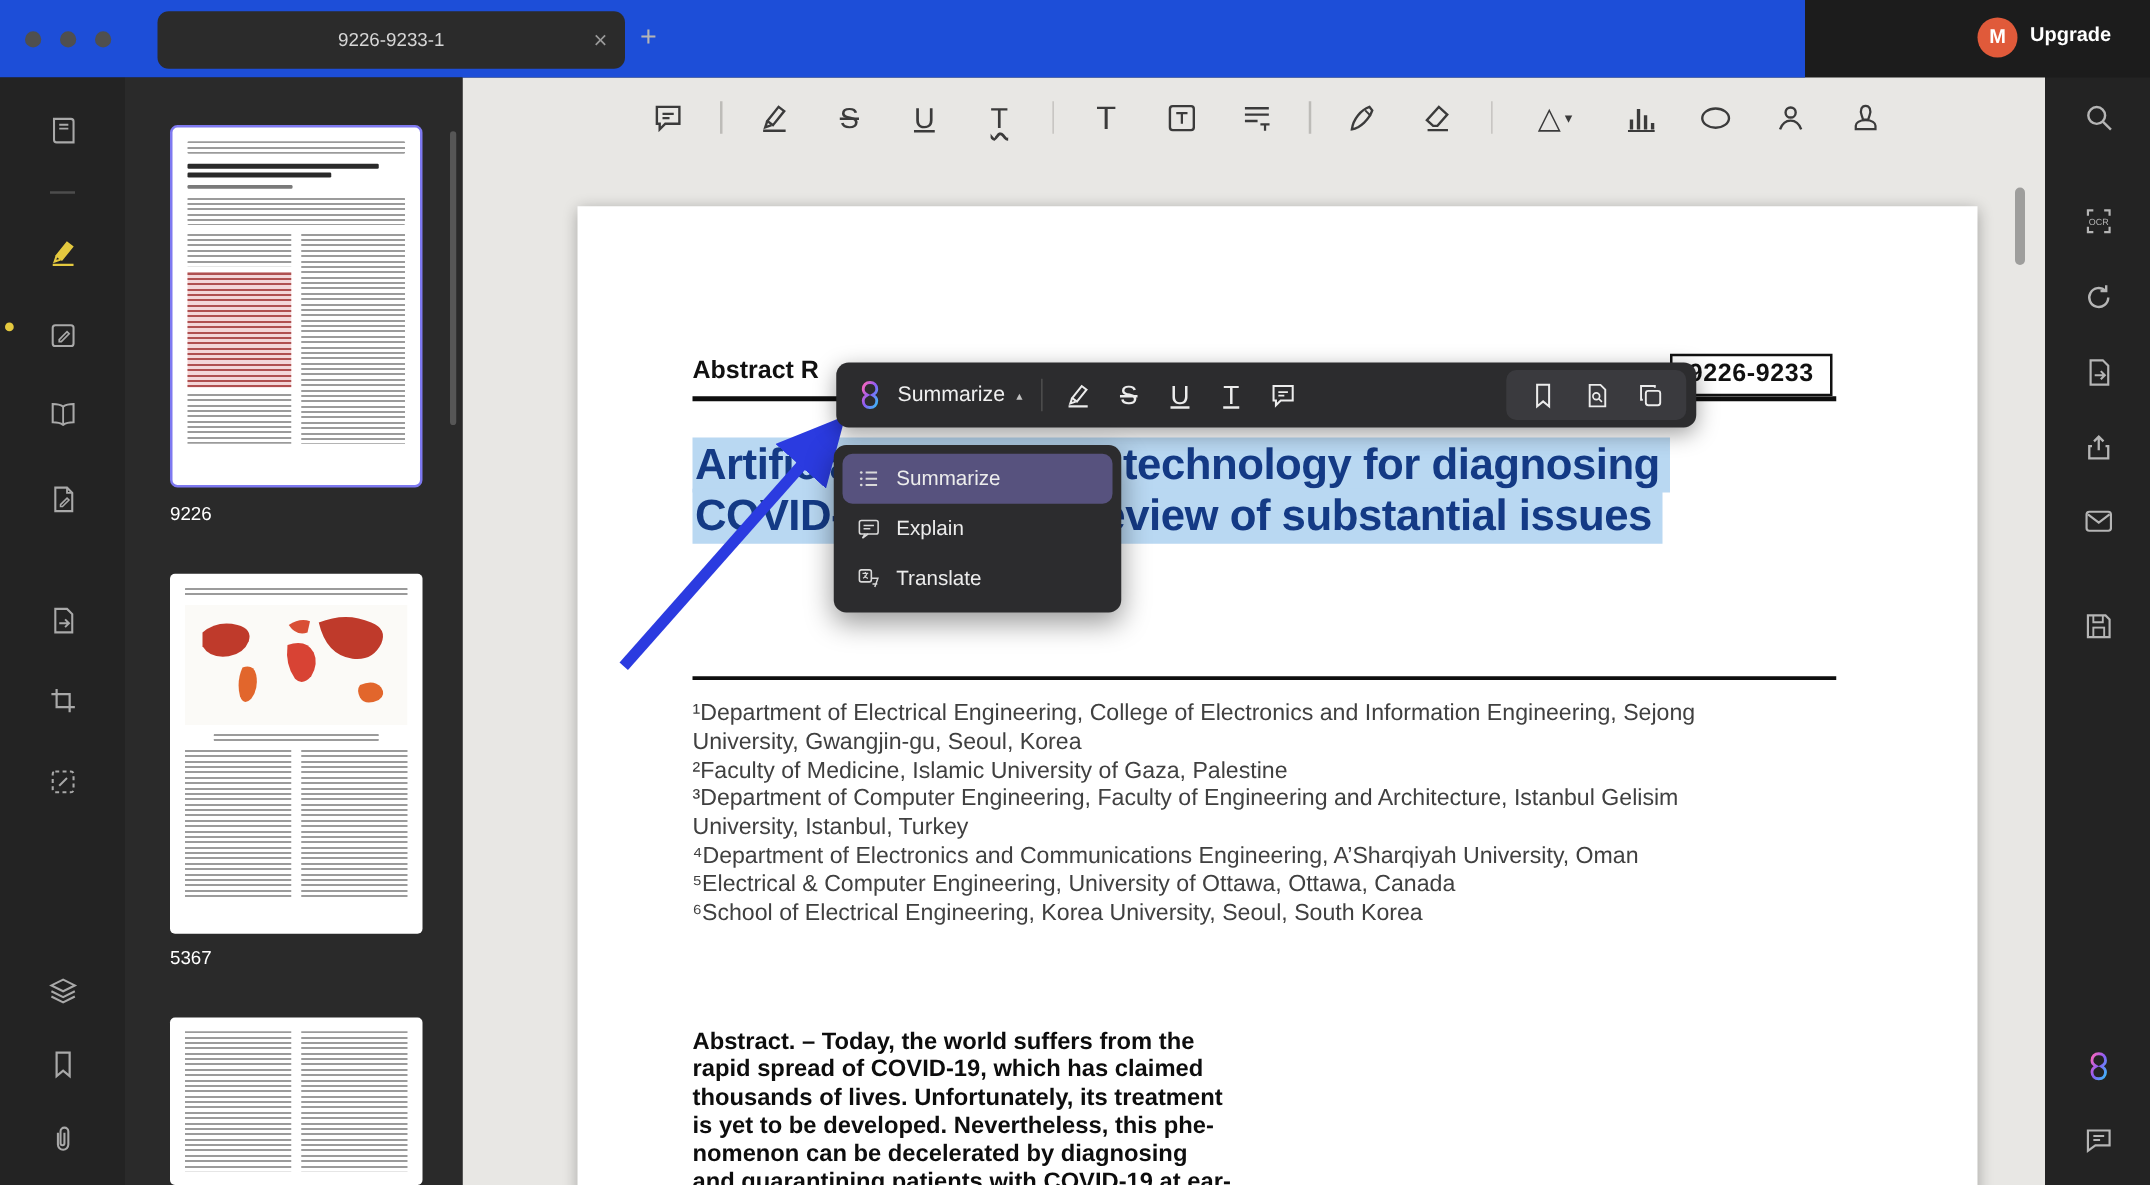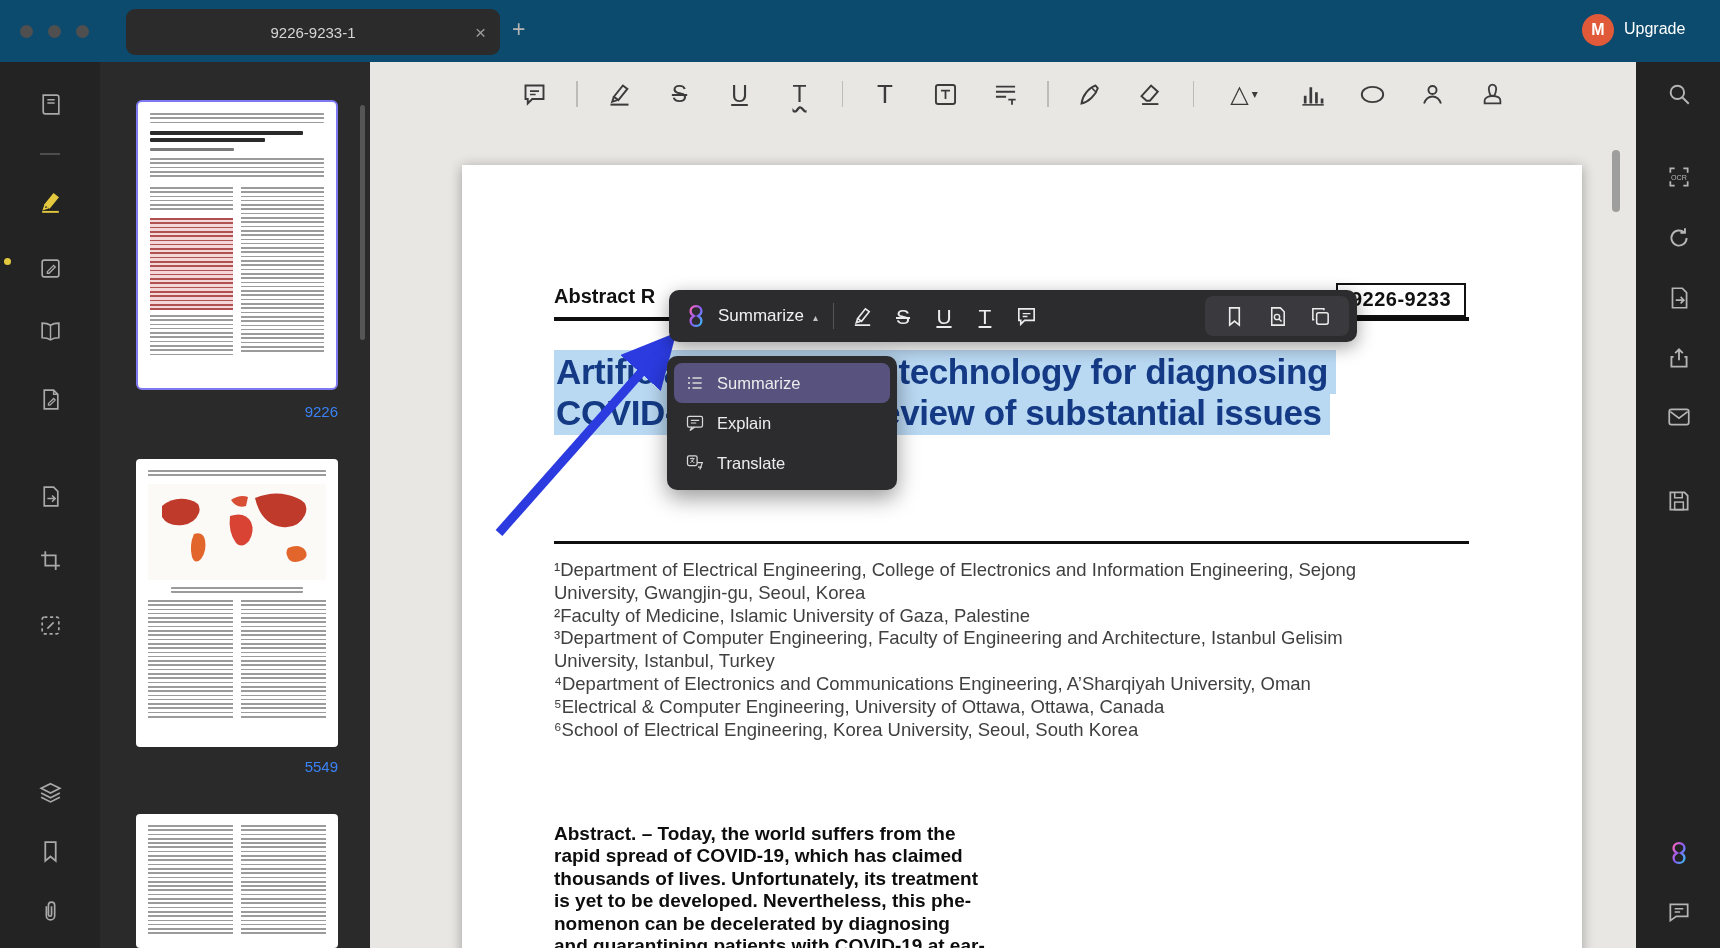--- a/index.html
+++ b/index.html
@@ -2,42 +2,42 @@
 <html><head>
 <meta charset="utf-8">
 <style>
   *{margin:0;padding:0;box-sizing:border-box}
   html,body{width:1720px;height:948px;background:#1c1c1c;font-family:"Liberation Sans","DejaVu Sans",sans-serif}
   #app{position:relative;width:1720px;height:948px;overflow:hidden;background:#1c1c1c}
   .abs{position:absolute}
   svg{display:block}
 
   
-  .topbar{left:0;top:0;width:1720px;height:62px;background:#0c4a6e}
+  .topbar{left:0;top:0;width:1444px;height:62px;background:#1d4ed8}
   .light{position:absolute;width:13px;height:13px;border-radius:50%;background:#4f4f4f;top:25px}
   .tab{position:absolute;left:126px;top:9px;width:374px;height:46px;background:#2b2b2b;border-radius:9px;display:flex;align-items:center;justify-content:center}
   .tab-title{color:#d6d6d6;font-size:15px}
   .tab-close{position:absolute;right:14px;color:#9a9a9a;font-size:19px;line-height:19px;cursor:default}
   .newtab{position:absolute;left:512px;top:16px;color:#b5b5b5;font-size:23px}
   .avatar{position:absolute;left:1582px;top:14px;width:32px;height:32px;border-radius:50%;background:#e05a3a;color:#fff;font-weight:700;font-size:16px;display:flex;align-items:center;justify-content:center}
-  .upgrade{position:absolute;left:1624px;top:20px;color:#fff;font-weight:400;font-size:16px}
+  .upgrade{position:absolute;left:1624px;top:20px;color:#fff;font-weight:700;font-size:16px}
 
   
   .leftrail{left:0;top:62px;width:100px;height:886px;background:#232323}
   .rail-btn{position:absolute;left:37px;width:26px;height:26px;display:flex;align-items:center;justify-content:center;color:#a9a9a9}
   .rail-btn svg{width:25px;height:25px}
   .rail-btn.active{color:#e4c93f}
   .rail-dash{position:absolute;left:40px;width:20px;height:2px;background:#4d4d4d}
   .active-dot{position:absolute;left:4px;top:196px;width:7px;height:7px;border-radius:50%;background:#e4c93f}
 
   
   .thumbpanel{left:100px;top:62px;width:270px;height:886px;background:#2a2a2a}
   .thumb-card{position:absolute;left:36px;width:202px;background:#fff;border-radius:4px;overflow:hidden}
   .thumb-card.selected{border:2px solid #7e79f0;border-radius:6px}
-  .thumb-label{position:absolute;left:36px;width:202px;text-align:right;color:#3b82f6;font-size:15px}
+  .thumb-label{position:absolute;left:36px;width:202px;text-align:left;color:#ffffff;font-size:15px}
   .panel-scroll{position:absolute;left:260px;top:43px;width:5px;height:235px;background:#565656;border-radius:3px}
   .mini{padding:11px 12px}
   .mini-bar{border-radius:1px}
   .mtext{background:repeating-linear-gradient(to bottom,#9b9b9b 0 1.6px,transparent 1.6px 4.3px)}
   .mtext-pink{background:#f3d6d8 repeating-linear-gradient(to bottom,#b05050 0 1.6px,rgba(0,0,0,0) 1.6px 4.3px)}
   .mini-cols{display:flex;gap:8px;margin-top:7px}
   .mini-col{flex:1}
 
   
   .canvas{left:370px;top:62px;width:1266px;height:886px;background:#e8e7e4}
@@ -424,21 +424,21 @@
           <path d="M107 14 q22 -9 42 0 q13 5 8 17 q-7 14 -23 12 q-21 -3 -27 -29z" fill="#bf3a2b"></path>
           <path d="M140 64 q11 -5 17 2 q4 6 -2 10 q-11 5 -15 -2 q-3 -6 0 -10z" fill="#e2662c"></path>
         </svg>
         <div class="mini-bar mtext" style="width:74%;height:6px;margin:7px auto 0"></div>
         <div class="mini-cols">
           <div class="mini-col mtext" style="height:118px"></div>
           <div class="mini-col mtext" style="height:118px"></div>
         </div>
       </div>
     </div>
-    <div class="thumb-label" style="top:696px">5549</div>
+    <div class="thumb-label" style="top:696px">5367</div>
 
     <div class="thumb-card" style="top:752px;height:134px">
       <div class="mini">
         <div class="mini-cols" style="margin-top:0">
           <div class="mini-col mtext" style="height:112px"></div>
           <div class="mini-col mtext" style="height:112px"></div>
         </div>
       </div>
     </div>
 

